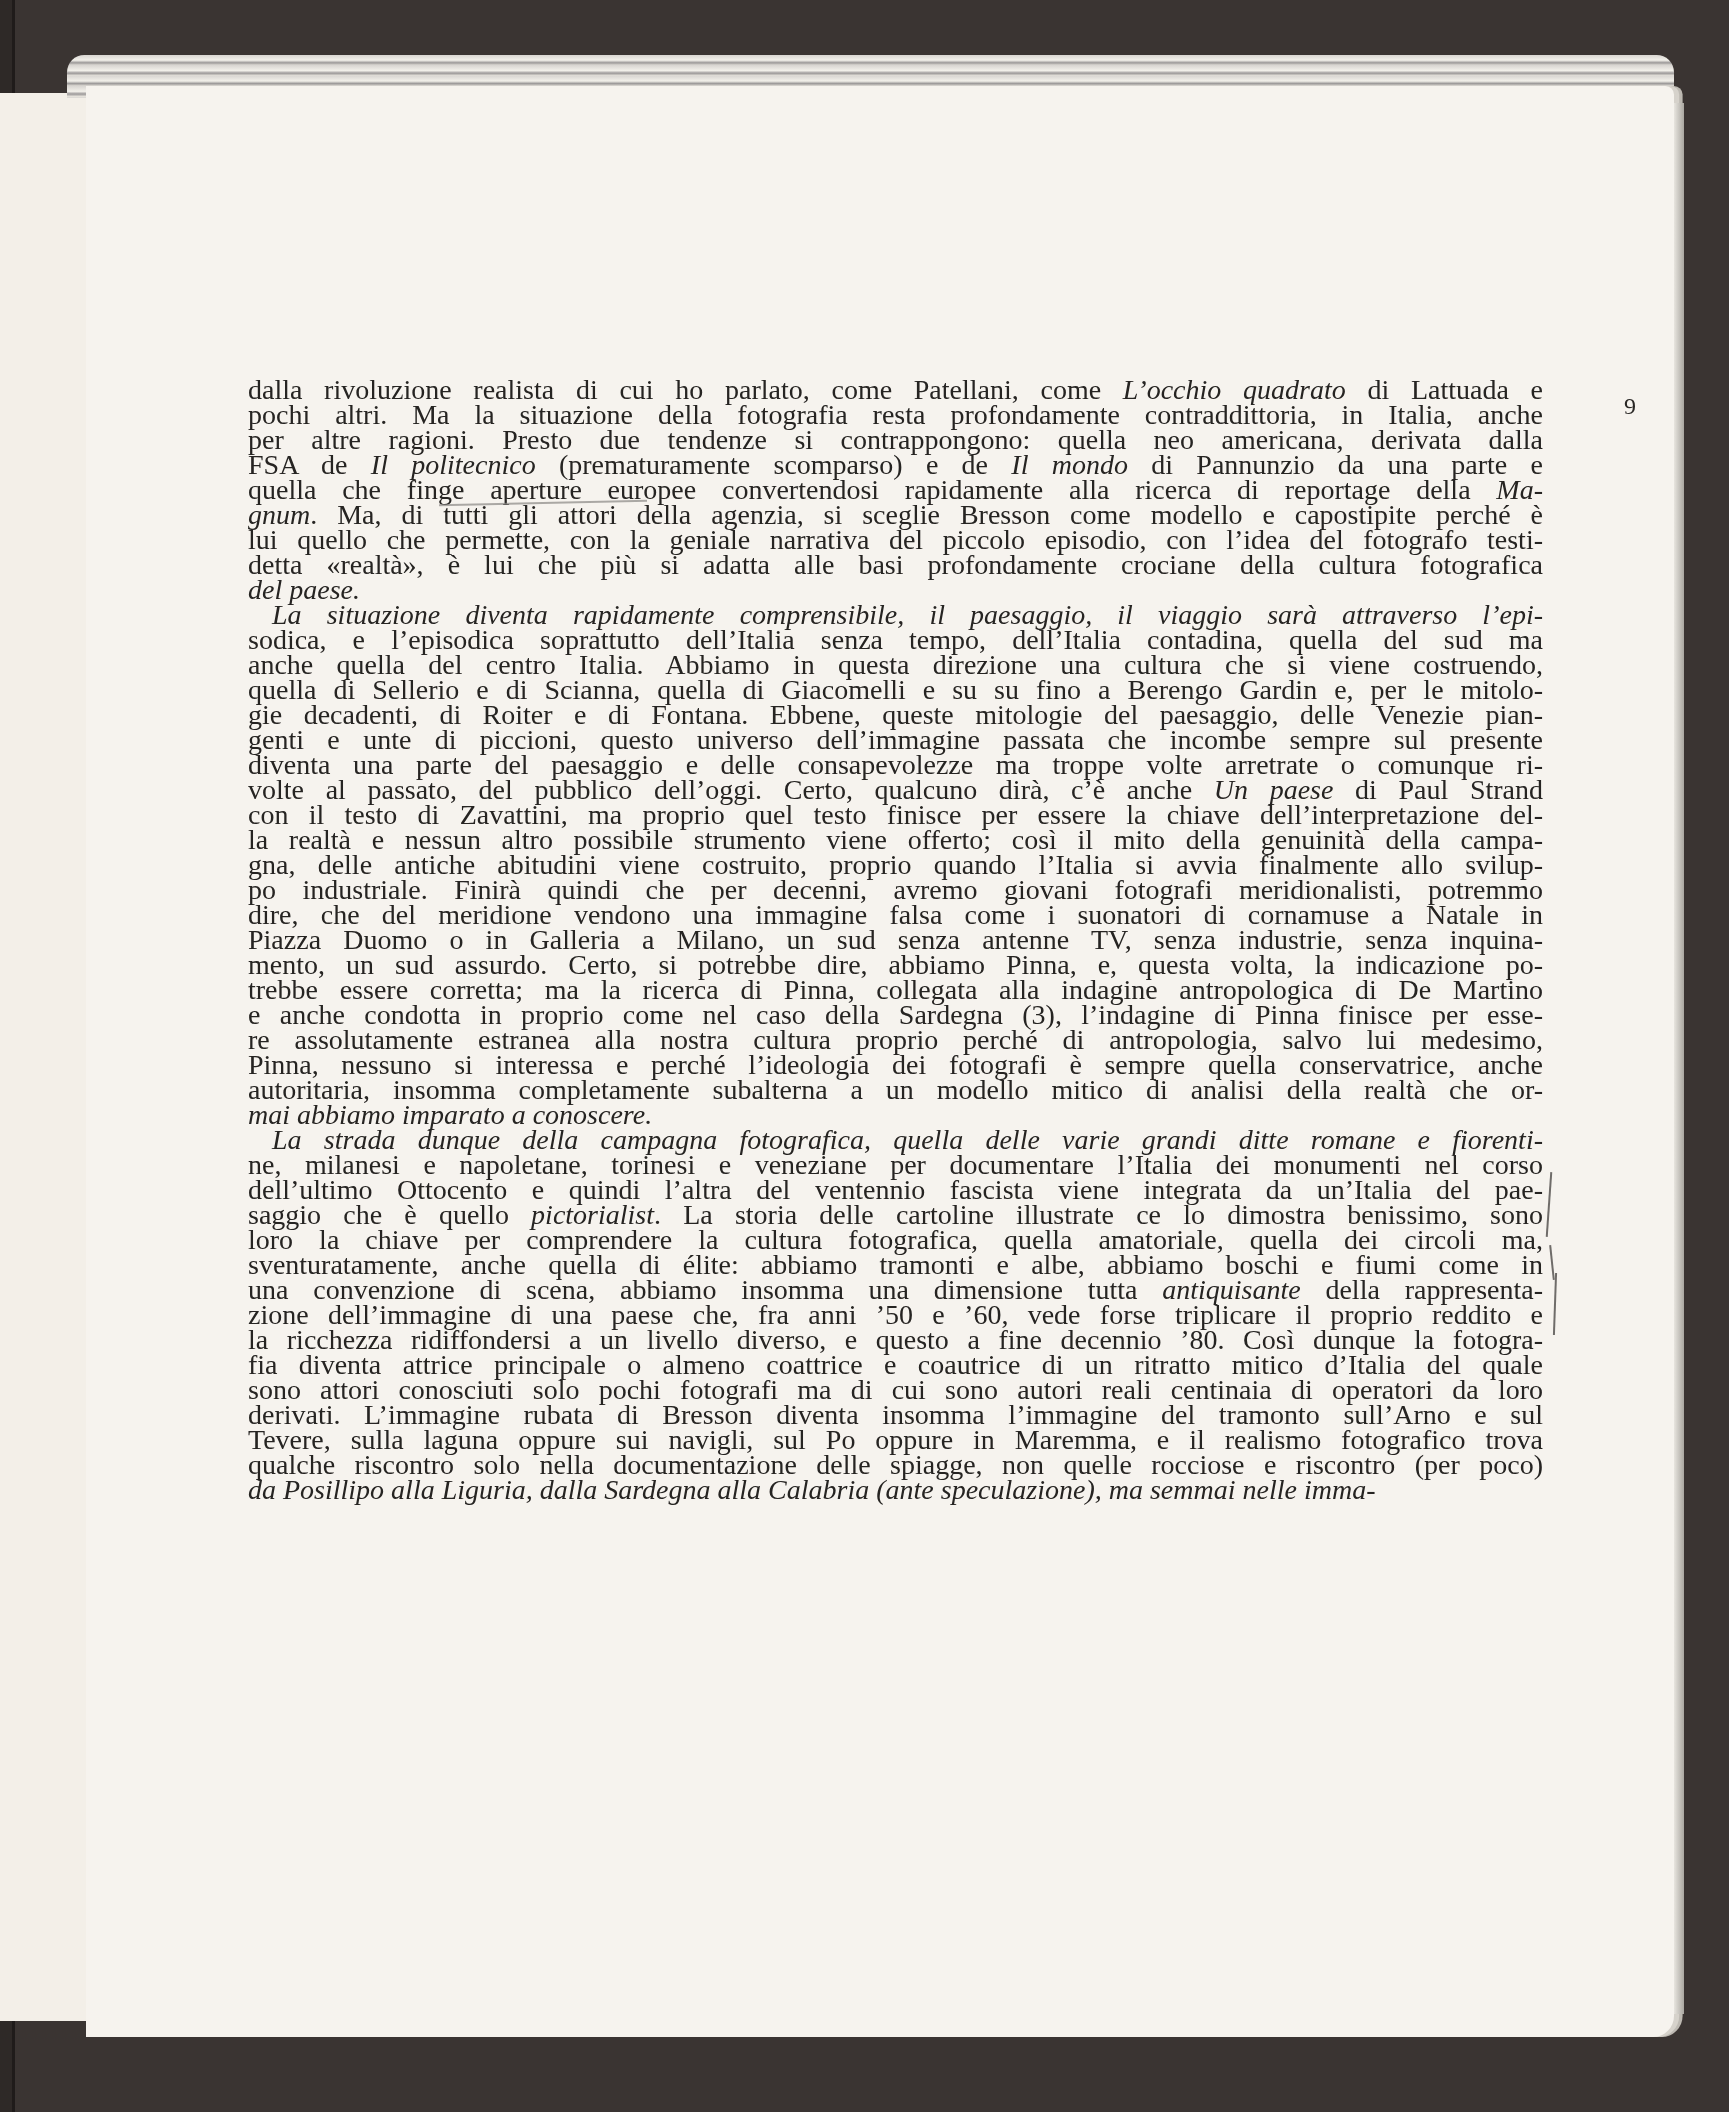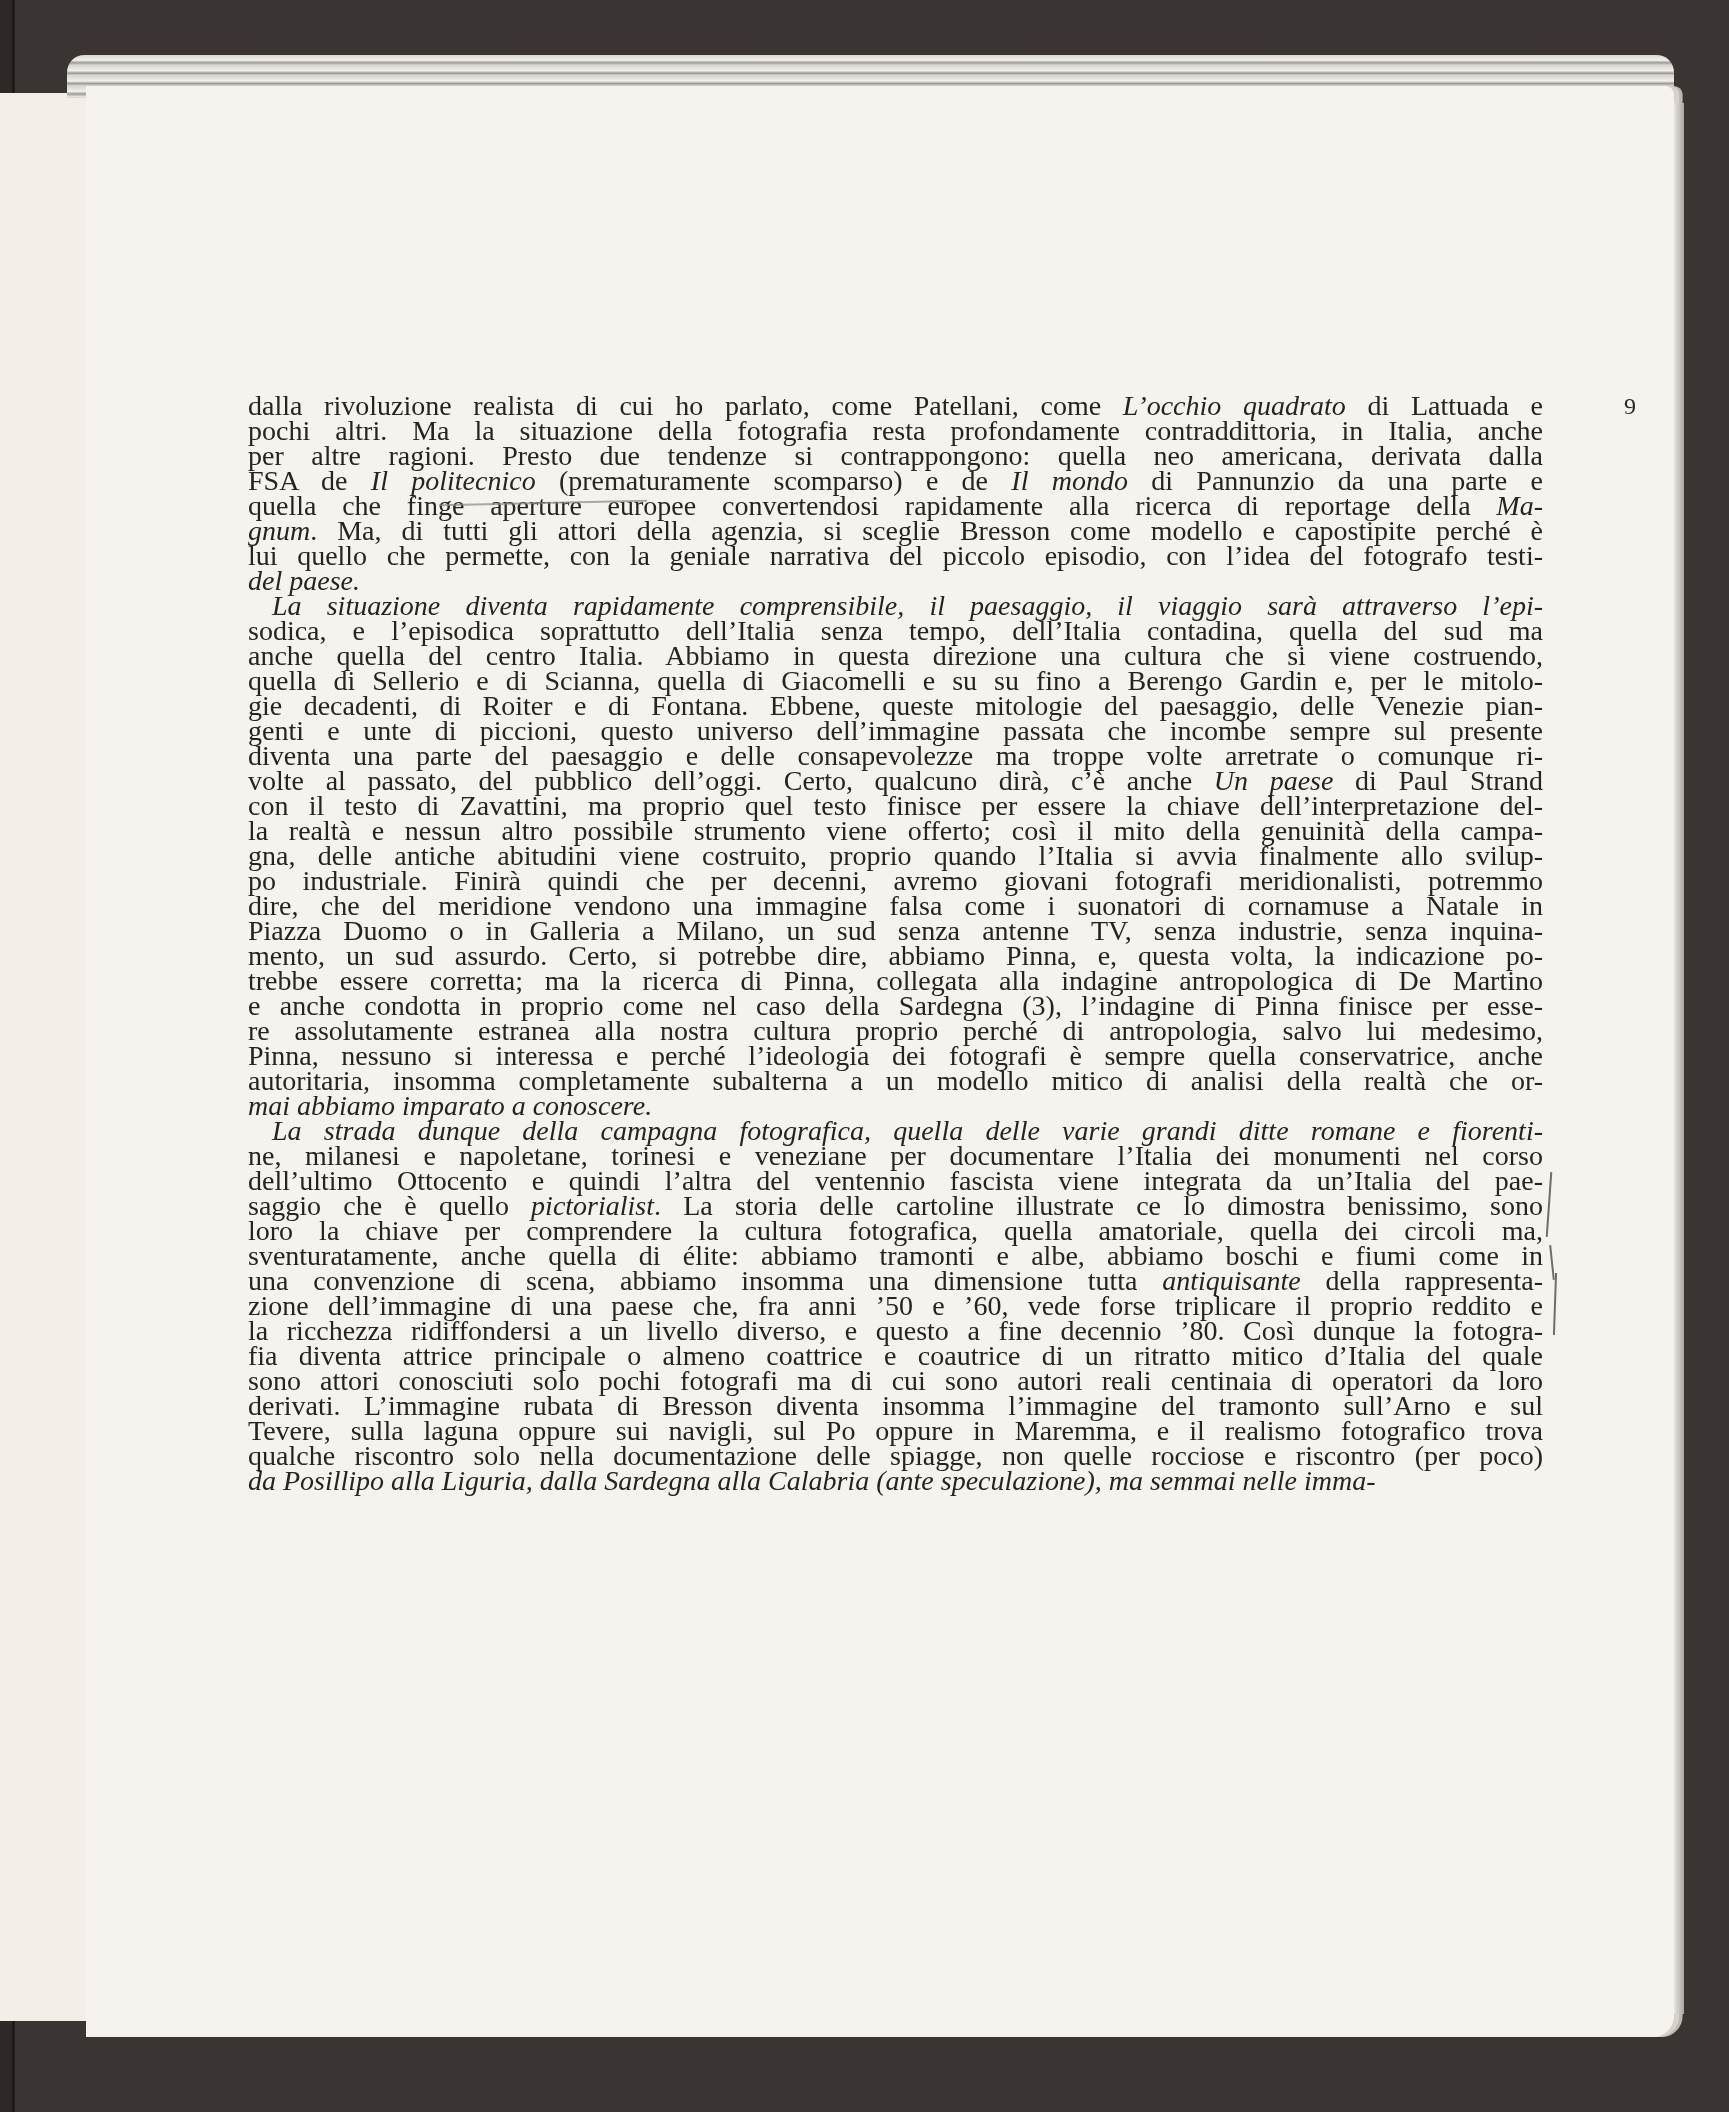--- a/index.html
+++ b/index.html
@@ -35,21 +35,21 @@
   }
   .page-edge {
     position: absolute; right: -10.4px; top: 17.3px; width: 10.4px; height: 1911px;
     background: linear-gradient(90deg, #e8e5df, #a9a6a0);
   }
   .page-number {
     position: absolute; left: 1624px; top: 393px;
     font-size: 24px; color: #2a2826;
   }
   .text-block {
-    position: absolute; left: 248px; top: 393px; width: 1295px;
+    position: absolute; left: 248px; top: 377px; width: 1295px;
     font-size: 28px; line-height: 25px; color: #262422;
     text-align: justify;
   }
   .line {
     display: block; white-space: nowrap; height: 25px;
     text-align-last: justify;
   }
   .line.last { text-align-last: left; font-style: italic; }
   .line.indent { padding-left: 24px; font-style: italic; }
   .it { font-style: italic; }
@@ -77,20 +77,21 @@
 
 <div class="text-block" id="body-text">
     <div>
       <span class="line"><span>dalla rivoluzione realista di cui ho parlato, come Patellani, come </span><span class="it">L’occhio quadrato</span><span> di Lattuada e</span></span>
       <span class="line"><span>pochi altri. Ma la situazione della fotografia resta profondamente contraddittoria, in Italia, anche</span></span>
       <span class="line"><span>per altre ragioni. Presto due tendenze si contrappongono: quella neo americana, derivata dalla</span></span>
       <span class="line"><span>FSA de </span><span class="it">Il politecnico</span><span> (prematuramente scomparso) e de </span><span class="it">Il mondo</span><span> di Pannunzio da una parte e</span></span>
       <span class="line"><span>quella che finge aperture europee convertendosi rapidamente alla ricerca di reportage della </span><span class="it">Ma-</span></span>
       <span class="line"><span class="it">gnum</span><span>. Ma, di tutti gli attori della agenzia, si sceglie Bresson come modello e capostipite perché è</span></span>
       <span class="line"><span>lui quello che permette, con la geniale narrativa del piccolo episodio, con l’idea del fotografo testi-</span></span>
+      <span class="line"><span>detta «realtà», è lui che più si adatta alle basi profondamente crociane della cultura fotografica</span></span>
       <span class="line last"><span>del paese.</span></span>
     </div>
     <div>
       <span class="line indent"><span>La situazione diventa rapidamente comprensibile, il paesaggio, il viaggio sarà attraverso l’epi-</span></span>
       <span class="line"><span>sodica, e l’episodica soprattutto dell’Italia senza tempo, dell’Italia contadina, quella del sud ma</span></span>
       <span class="line"><span>anche quella del centro Italia. Abbiamo in questa direzione una cultura che si viene costruendo,</span></span>
       <span class="line"><span>quella di Sellerio e di Scianna, quella di Giacomelli e su su fino a Berengo Gardin e, per le mitolo-</span></span>
       <span class="line"><span>gie decadenti, di Roiter e di Fontana. Ebbene, queste mitologie del paesaggio, delle Venezie pian-</span></span>
       <span class="line"><span>genti e unte di piccioni, questo universo dell’immagine passata che incombe sempre sul presente</span></span>
       <span class="line"><span>diventa una parte del paesaggio e delle consapevolezze ma troppe volte arretrate o comunque ri-</span></span>

